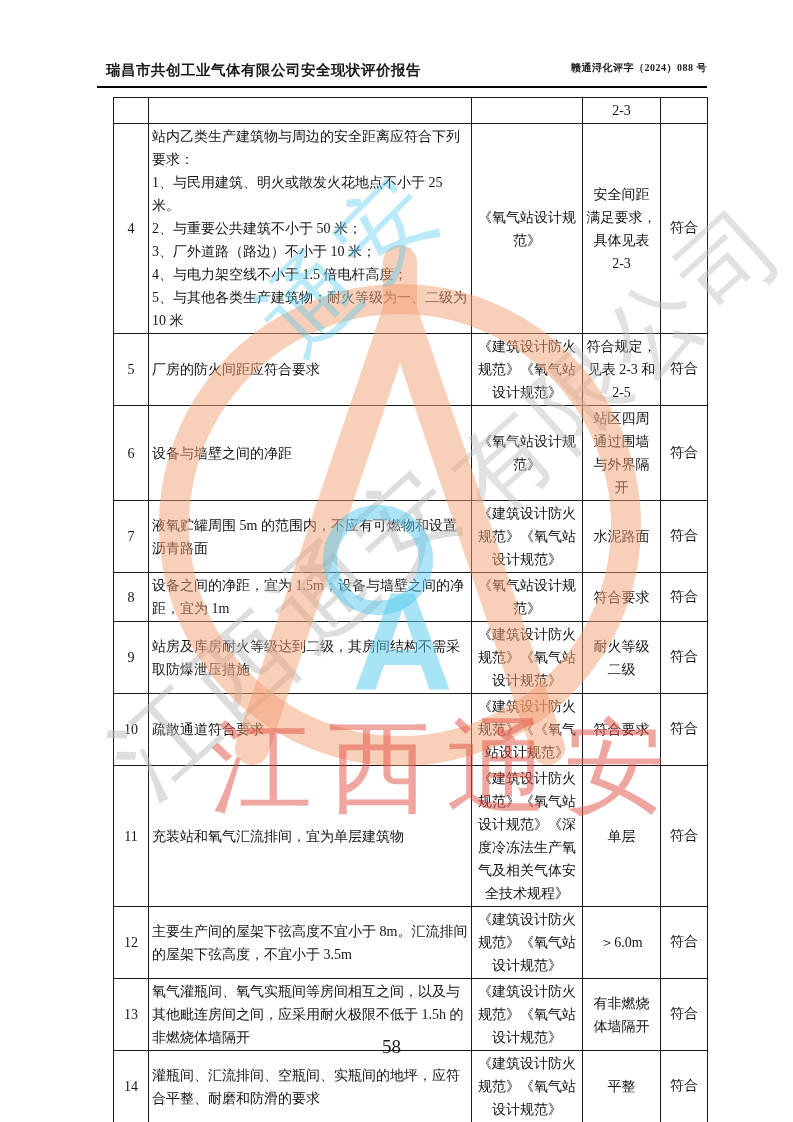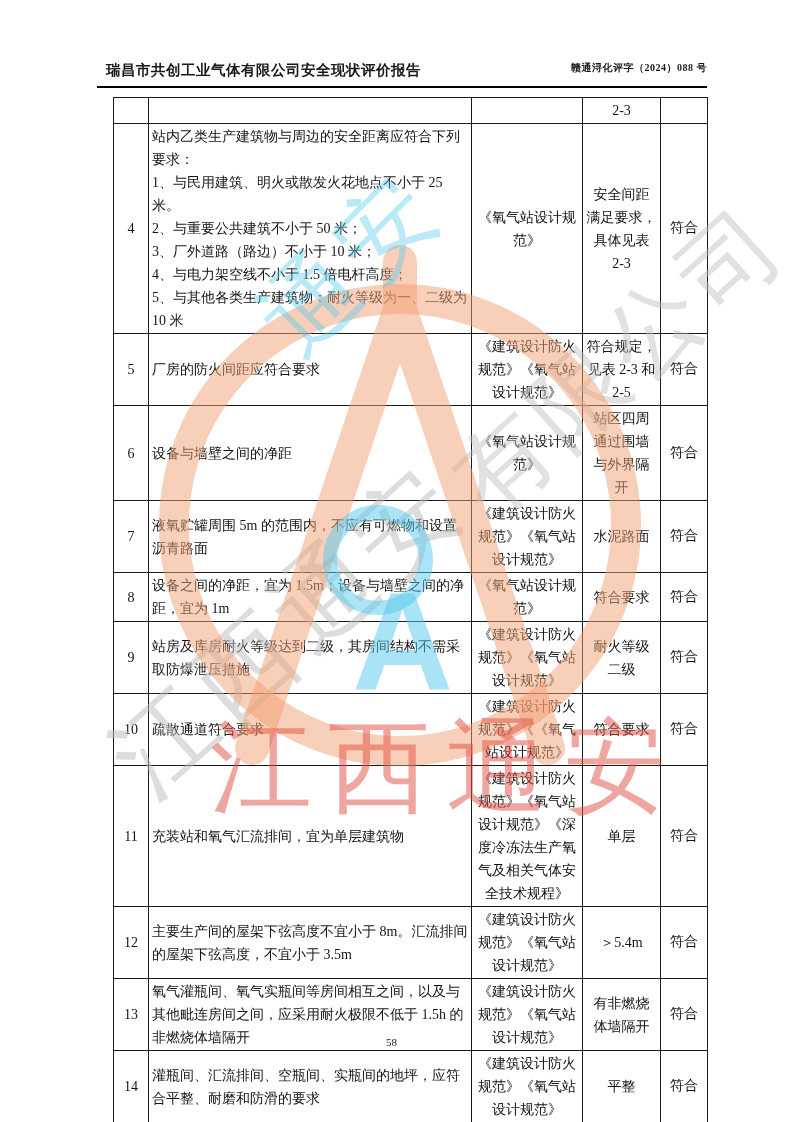--- a/index.html
+++ b/index.html
@@ -43,21 +43,21 @@
   td.c-result{text-align:center;white-space:pre-line;word-break:break-all;margin-top:32px;}
   td.c-concl{text-align:center;font-family:Liberation Mono, monospace;}
   
   .wm{
     position:absolute;left:0;top:0;width:793px;height:1122px;
     pointer-events:none;
   }
   
   .page-num{
     position:absolute;left:0;right:10px;top:1036px;
-    text-align:center;font-size:11px;
+    text-align:center;font-size:19px;
   }
 </style>
 </head>
 <body>
 
 <div class="page">
 
   <div class="hdr-left">瑞昌市共创工业气体有限公司安全现状评价报告</div>
   <div class="hdr-right">赣通浔化评字（2024）088 号</div>
   <div class="hdr-rule"></div>
@@ -146,21 +146,21 @@
           <td class="c-no">11</td>
           <td class="c-item">充装站和氧气汇流排间，宜为单层建筑物</td>
           <td class="c-basis">《建筑设计防火规范》《氧气站设计规范》《深度冷冻法生产氧气及相关气体安全技术规程》</td>
           <td class="c-result">单层</td>
           <td class="c-concl">符合</td>
         </tr>
         <tr style="height:68px">
           <td class="c-no">12</td>
           <td class="c-item">主要生产间的屋架下弦高度不宜小于 8m。汇流排间的屋架下弦高度，不宜小于 3.5m</td>
           <td class="c-basis">《建筑设计防火规范》《氧气站设计规范》</td>
-          <td class="c-result">＞5.4m</td>
+          <td class="c-result">＞6.0m</td>
           <td class="c-concl">符合</td>
         </tr>
         <tr style="height:62px">
           <td class="c-no">13</td>
           <td class="c-item">氧气灌瓶间、氧气实瓶间等房间相互之间，以及与其他毗连房间之间，应采用耐火极限不低于 1.5h 的非燃烧体墙隔开</td>
           <td class="c-basis">《建筑设计防火规范》《氧气站设计规范》</td>
           <td class="c-result">有非燃烧
 体墙隔开</td>
           <td class="c-concl">符合</td>
         </tr>

